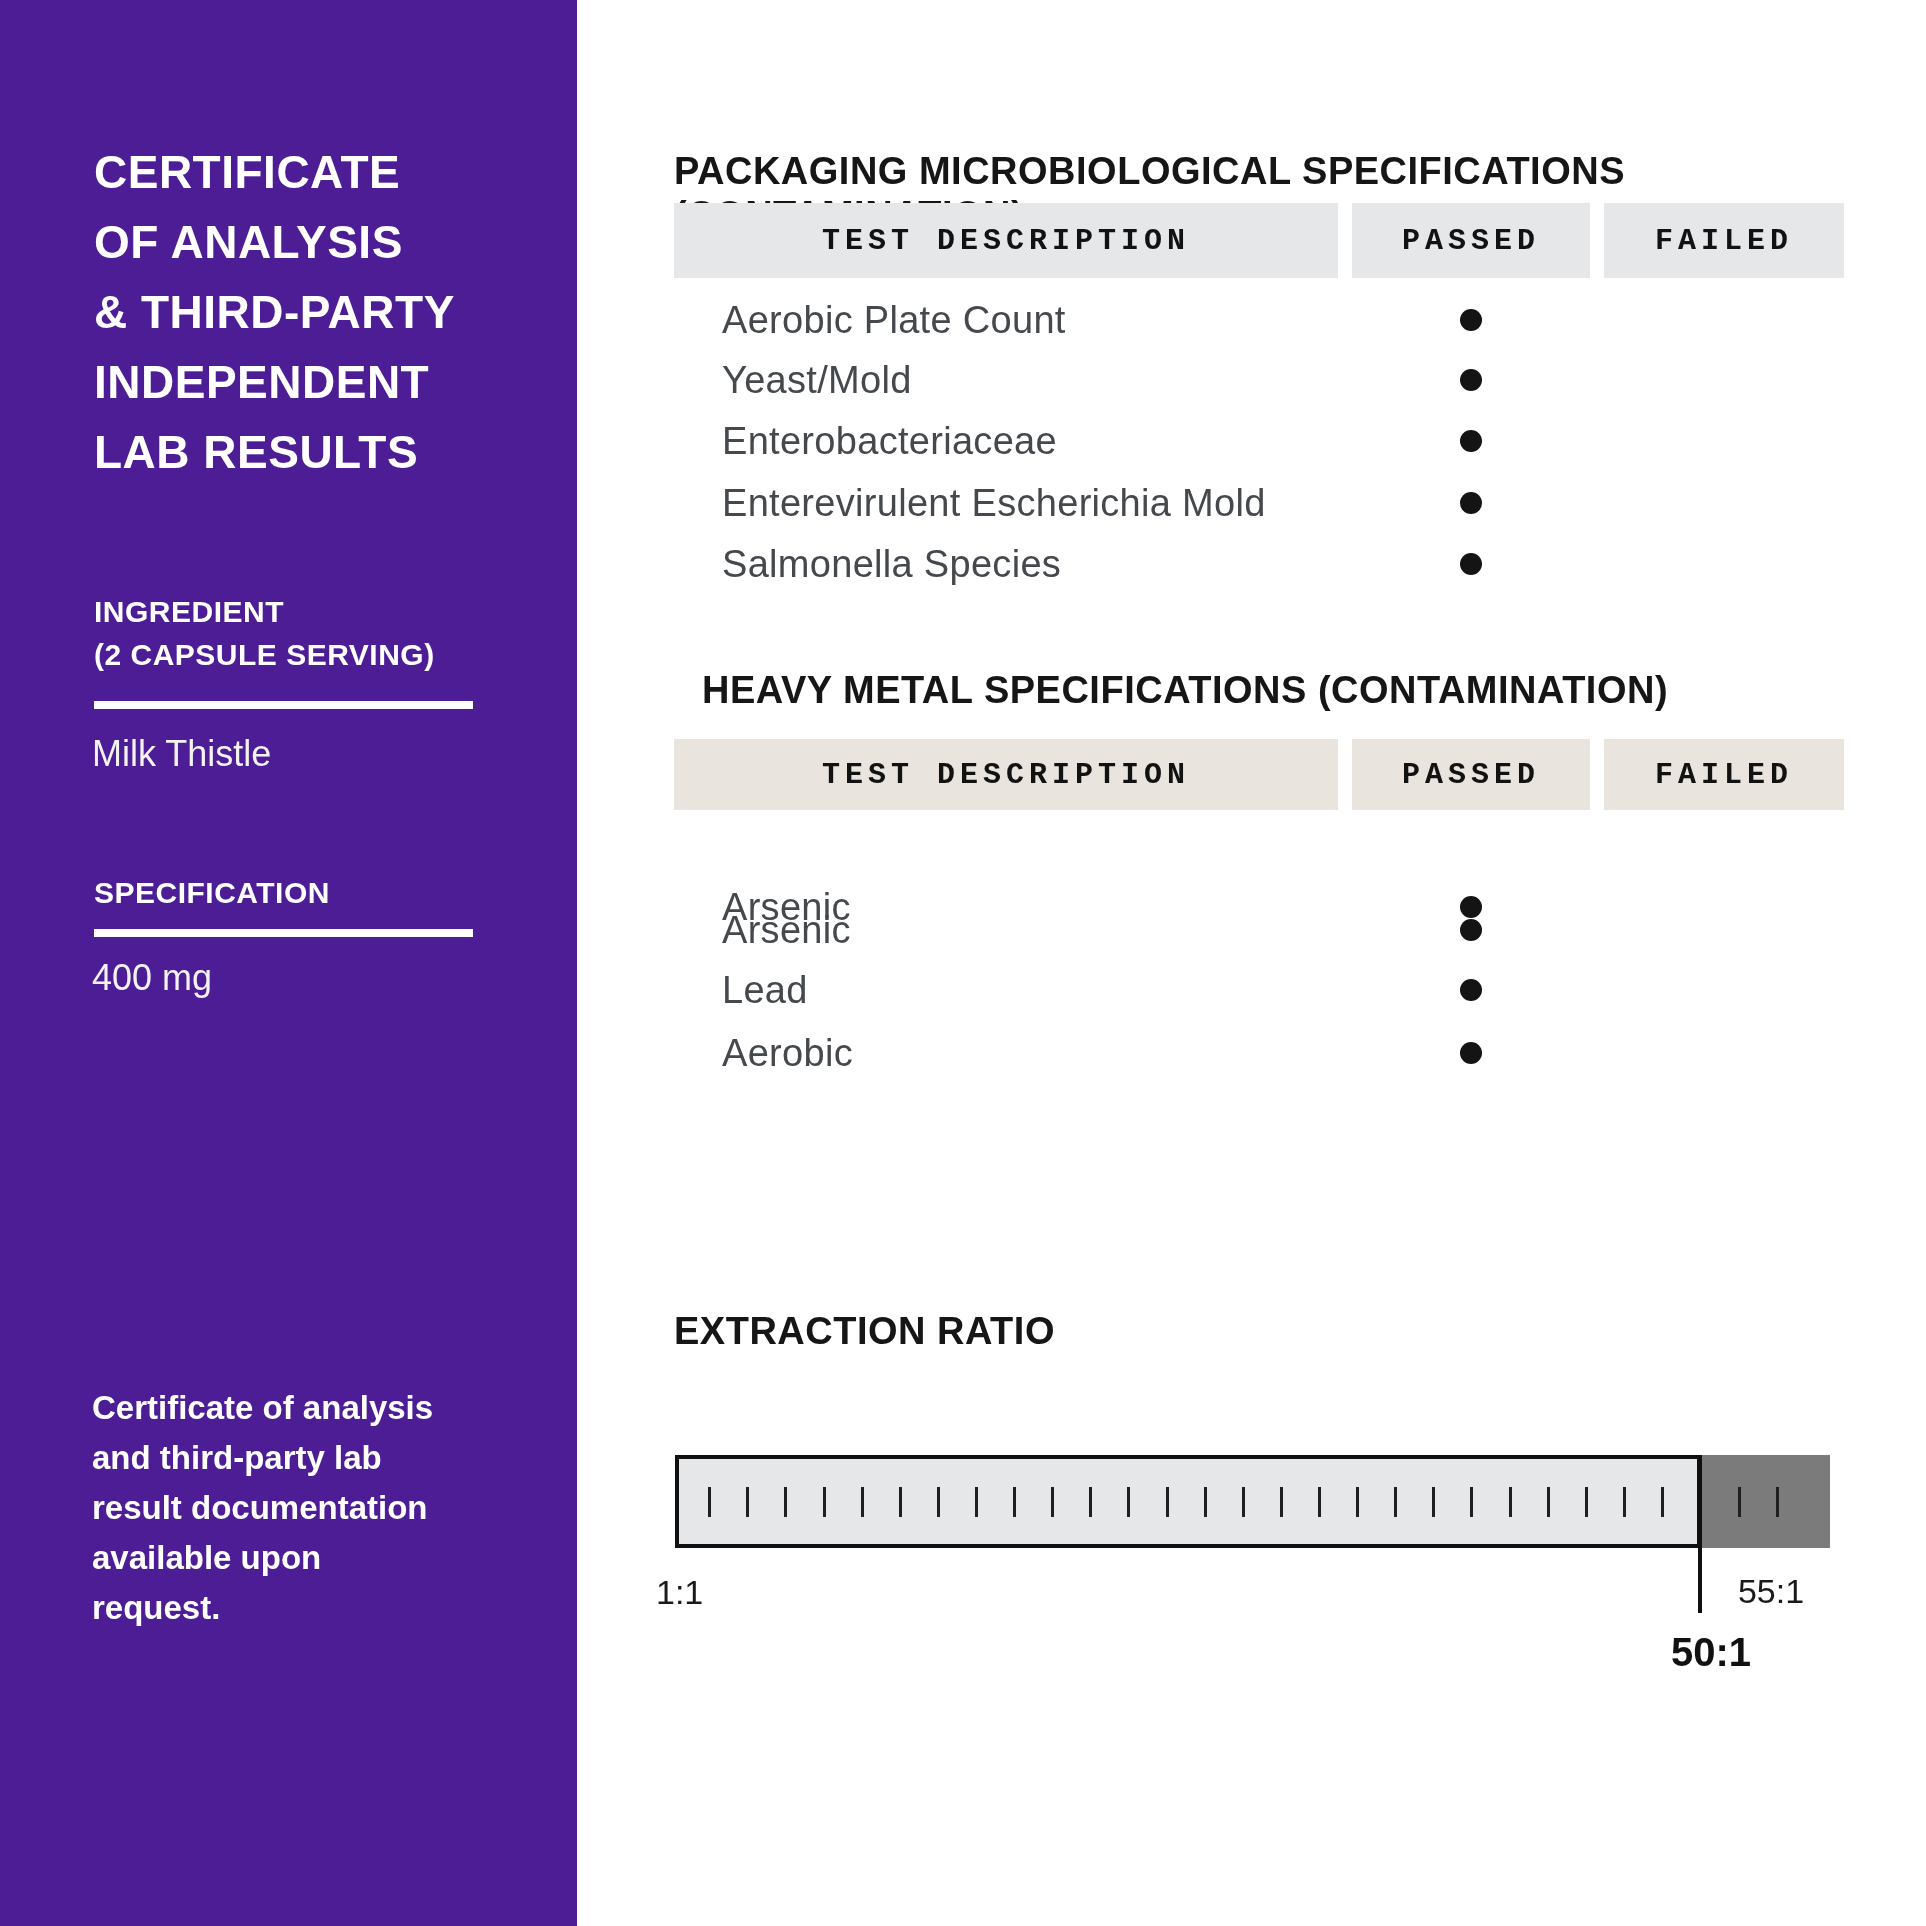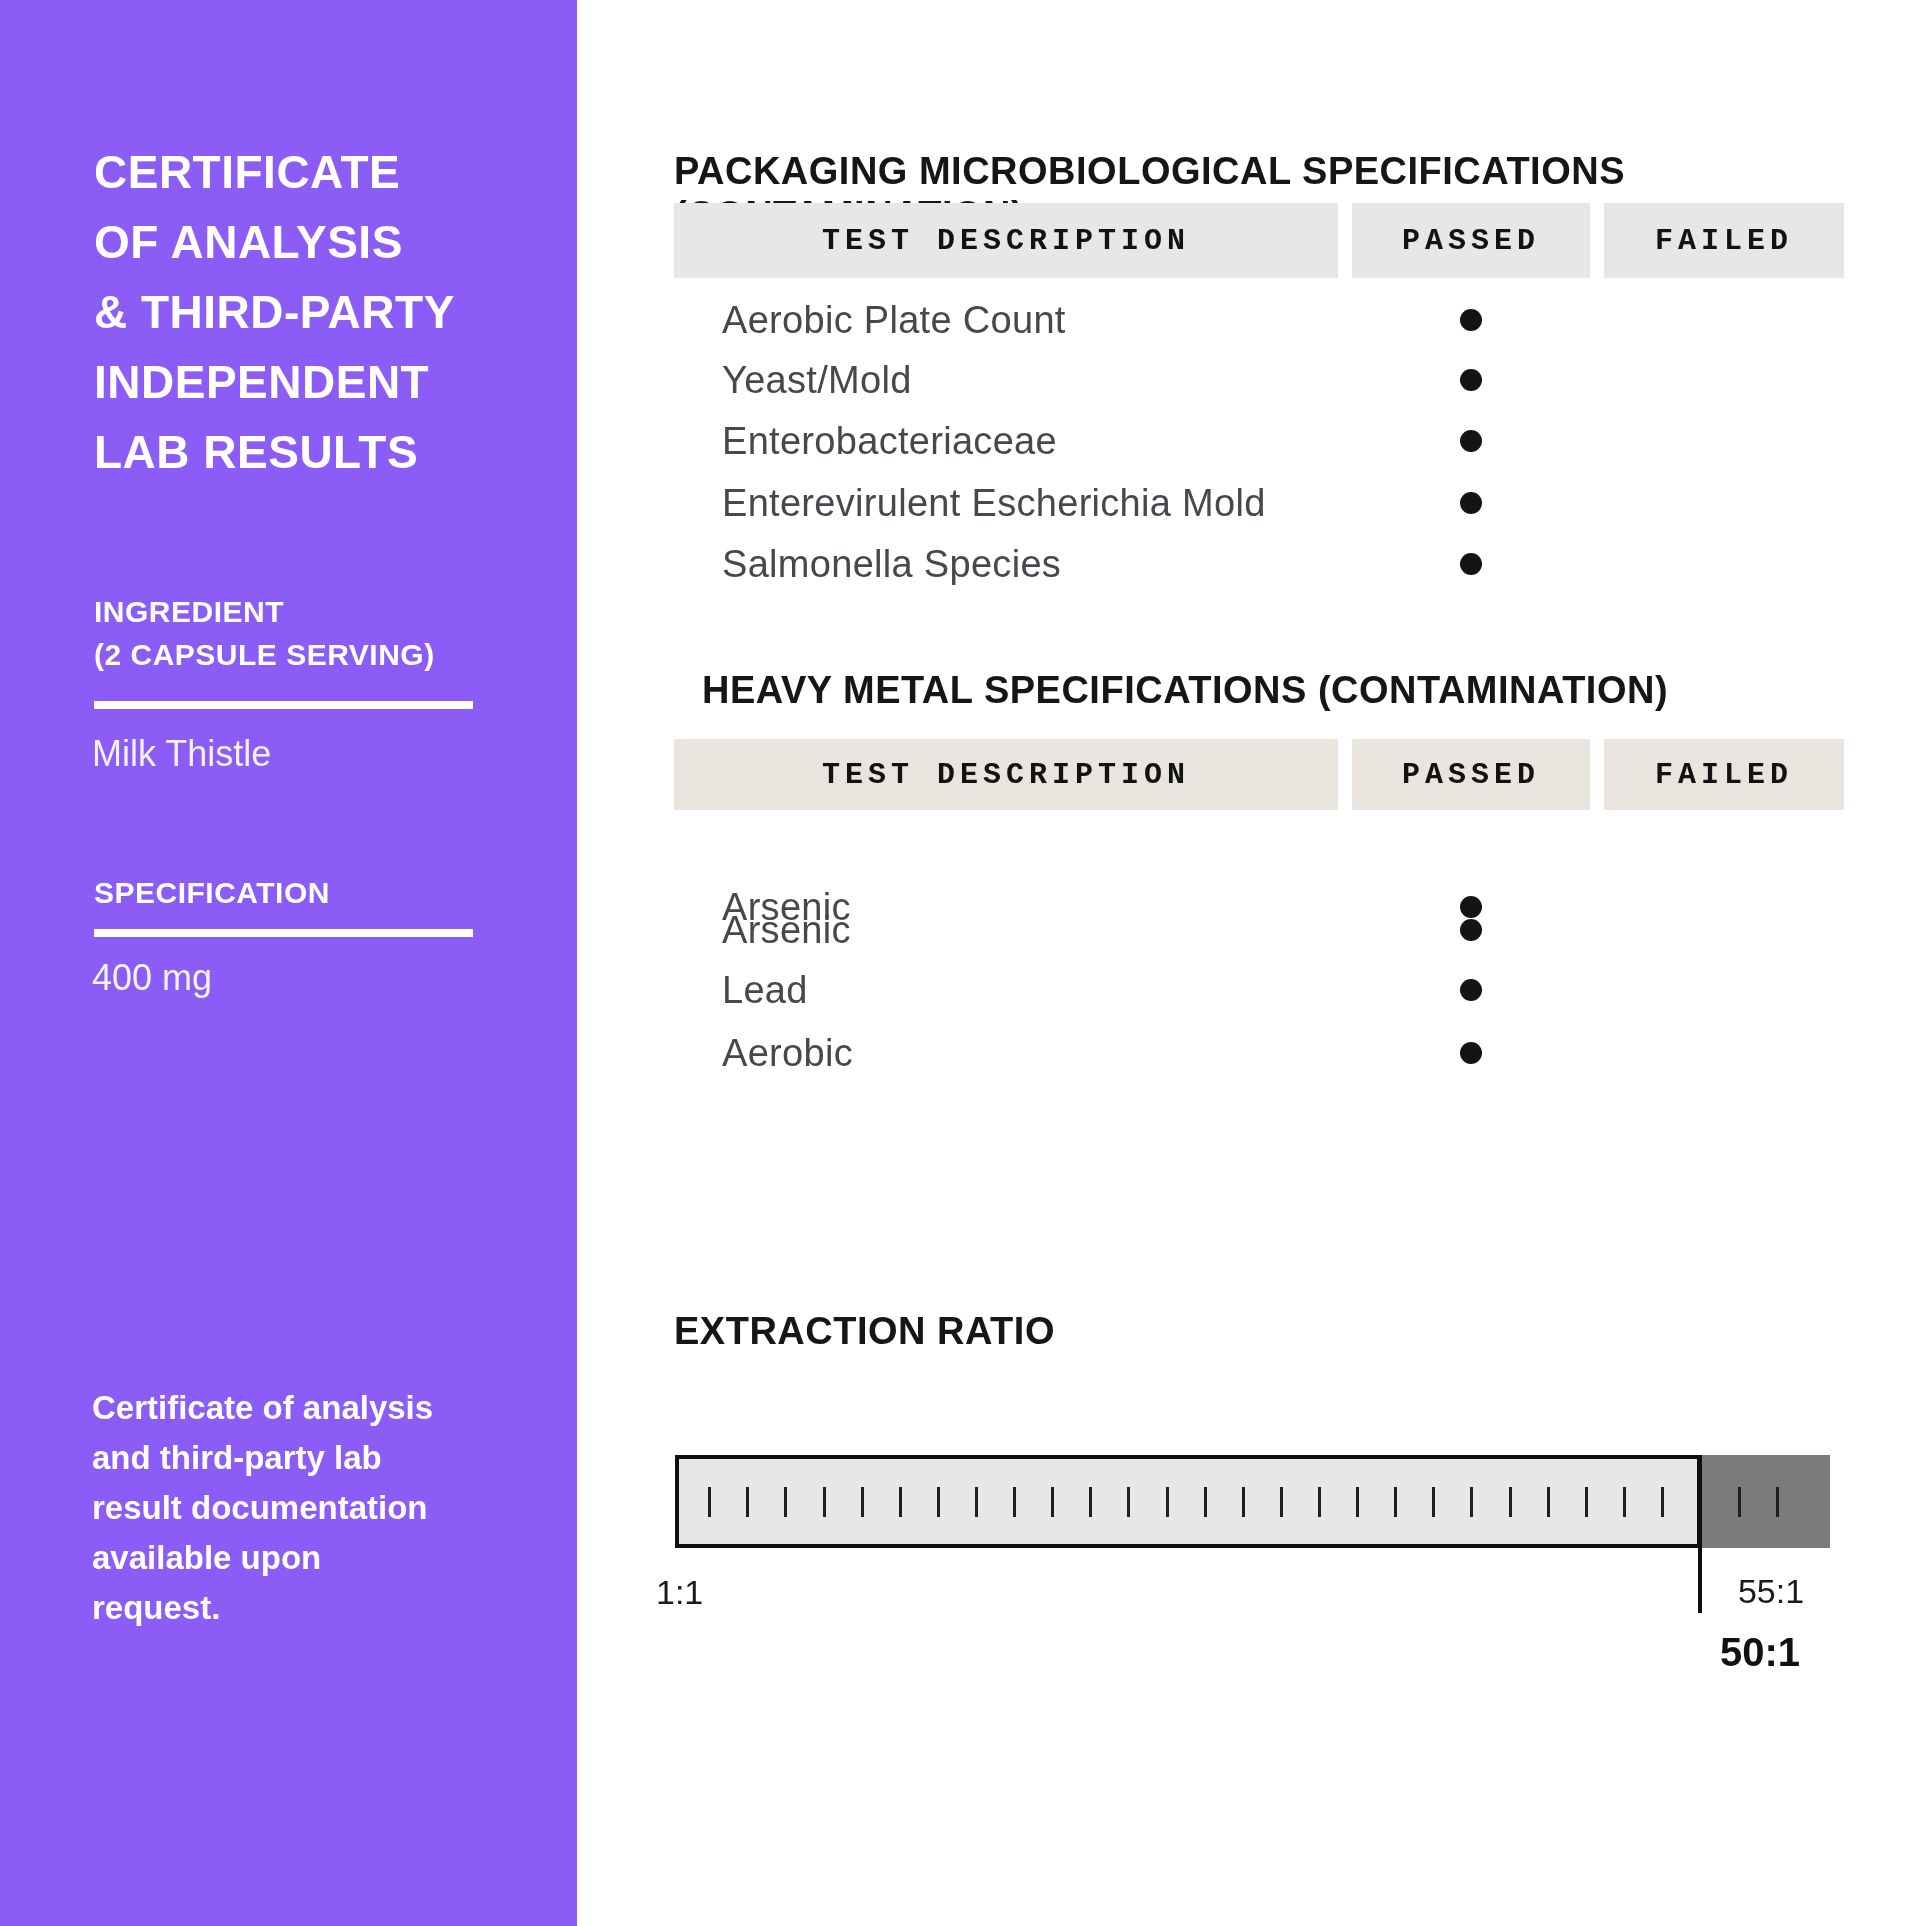--- a/index.html
+++ b/index.html
@@ -2,21 +2,21 @@
 <html><head>
 <meta charset="utf-8">
 <style>
   html,body{margin:0;padding:0;background:#ffffff;}
   #canvas{position:relative;width:1927px;height:1927px;background:#ffffff;overflow:hidden;
           font-family:"Liberation Sans",sans-serif;}
   .abs{position:absolute;}
   .preline{white-space:pre-line;}
 
   
-  #sidebar{left:0;top:0;width:577px;height:1927px;background:#8b5cf6;}
+  #sidebar{left:0;top:0;width:577px;height:1927px;background:#4c1d95;}
   .sb-title{left:94px;top:137px;width:436px;color:#ffffff;font-size:46px;line-height:70px;
             font-weight:700;letter-spacing:0.5px;}
   .sb-h{color:#ffffff;font-size:30px;line-height:43px;font-weight:700;letter-spacing:0.5px;}
   .sb-rule{left:94px;width:379px;height:8px;background:#ffffff;}
   .sb-v{color:#f2f2f2;font-size:36px;line-height:44px;font-weight:300;}
   .sb-foot{left:92px;top:1383px;width:426px;color:#ffffff;font-size:33px;line-height:50px;
            font-weight:700;}
 
   
   .section-title{color:#161616;font-size:38px;line-height:44px;font-weight:700;letter-spacing:0.5px;}
@@ -148,16 +148,16 @@
       <div class="tick" style="left: 910px;"></div>
       <div class="tick" style="left: 948px;"></div>
       <div class="tick" style="left: 986px;"></div>
       <div class="tick" style="left: 1063px;"></div>
       <div class="tick" style="left: 1101px;"></div>
     </div>
   <div id="ratio-marker" class="abs"></div>
 
   <div class="abs ratio-lbl" style="left:656px;top:1573px;">1:1</div>
   <div class="abs ratio-lbl" style="left:1683px;top:1572px;width:176px;text-align:center;">55:1</div>
-  <div class="abs ratio-val" style="left:1681px;top:1630px;width:158px;text-align:center;">50:1</div>
+  <div class="abs ratio-val" style="left:1593px;top:1630px;width:158px;text-align:right;">50:1</div>
 
 </div>
 
 
 </body></html>

